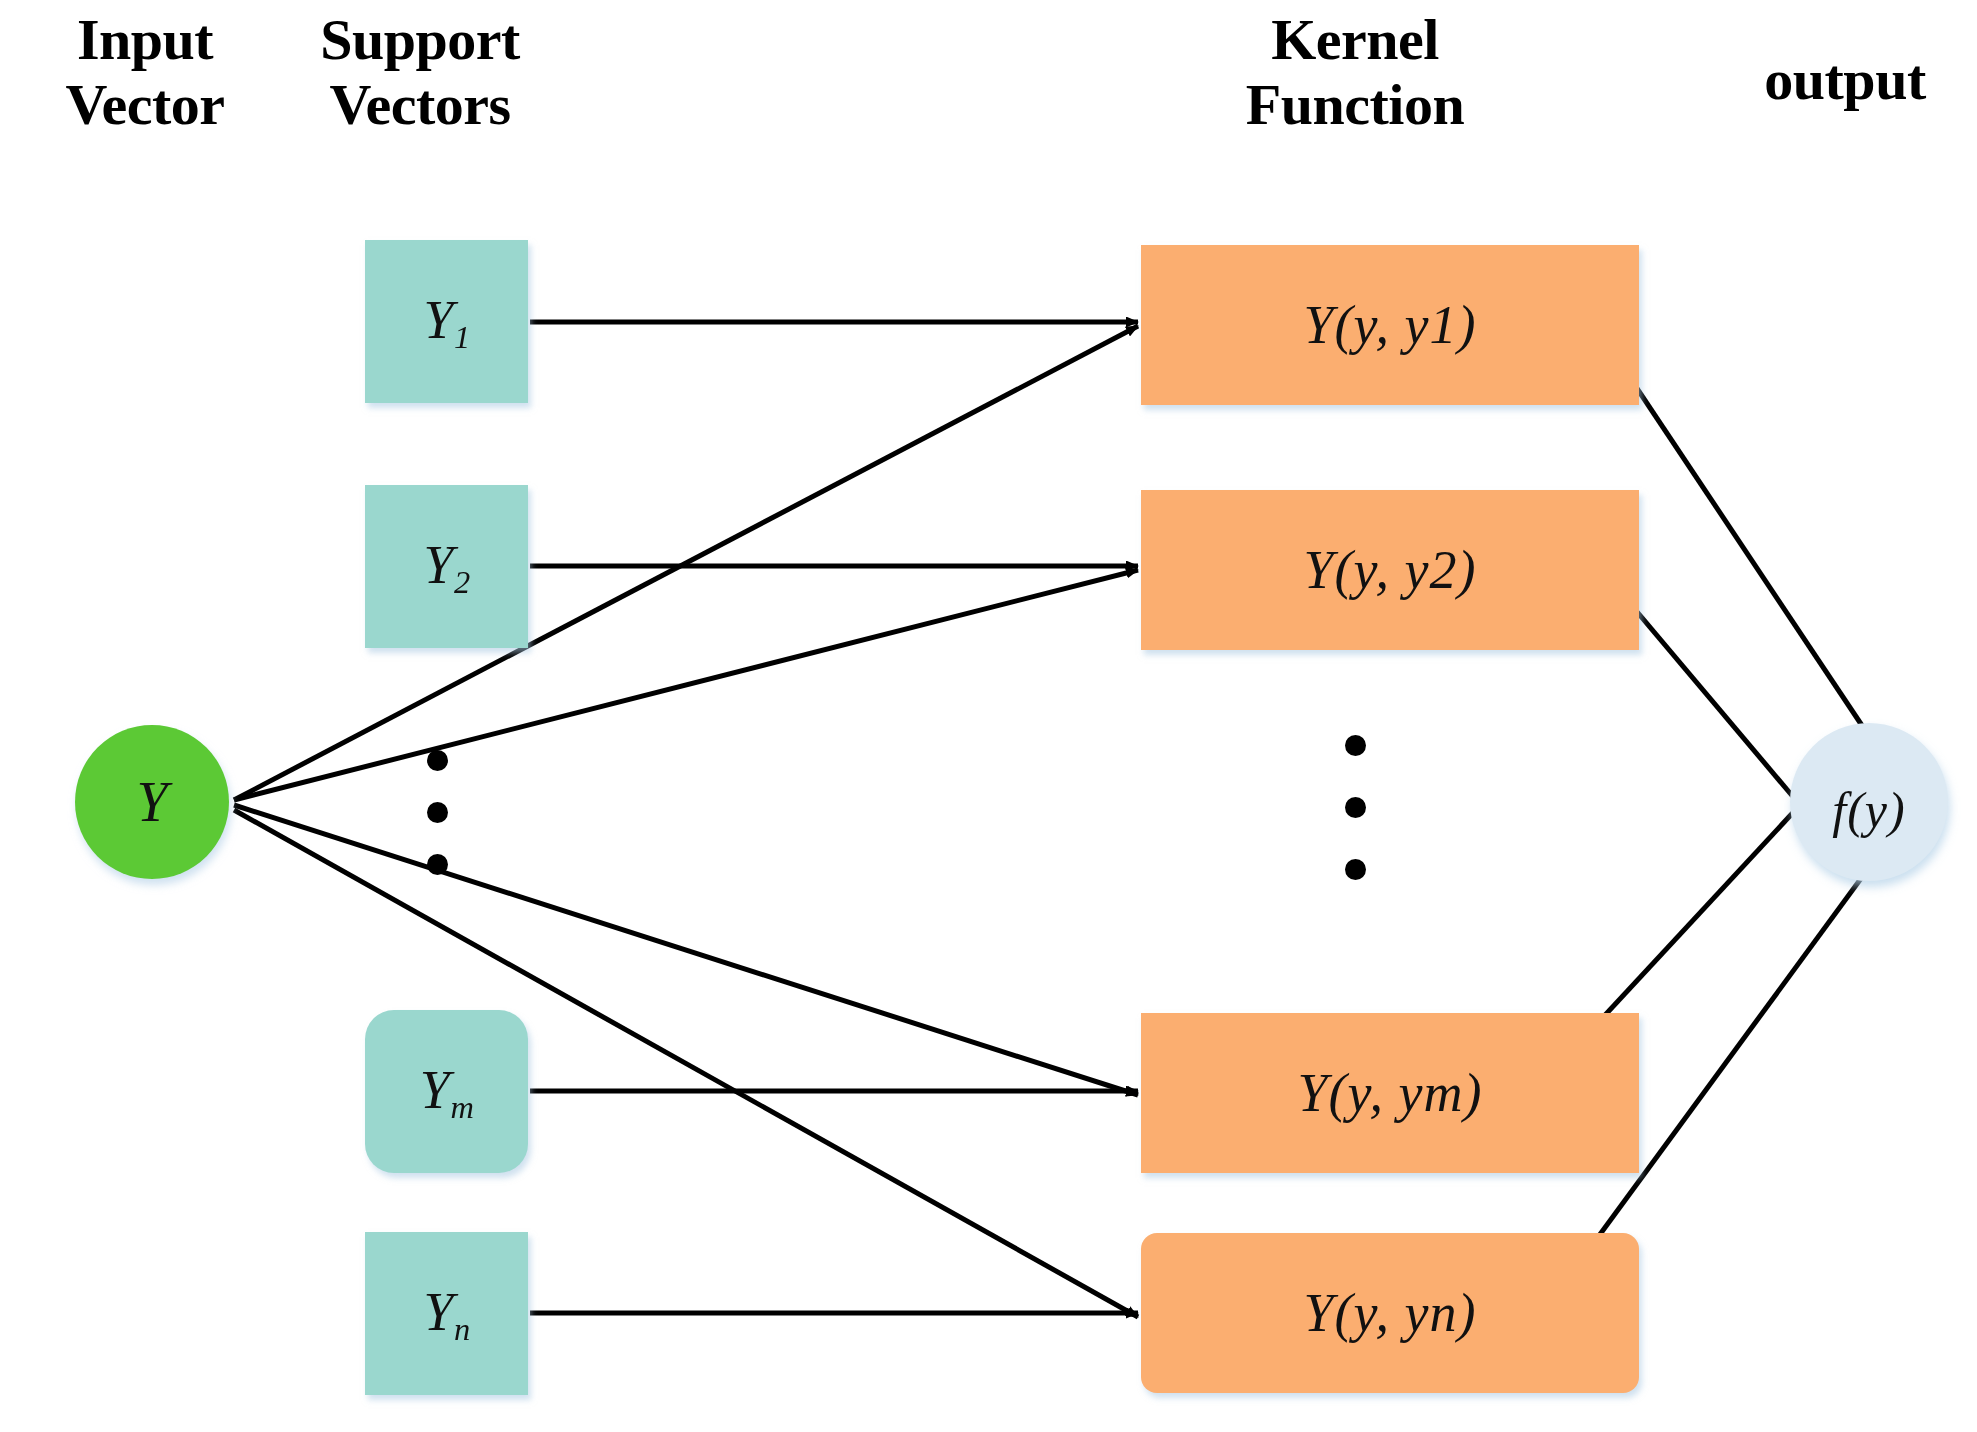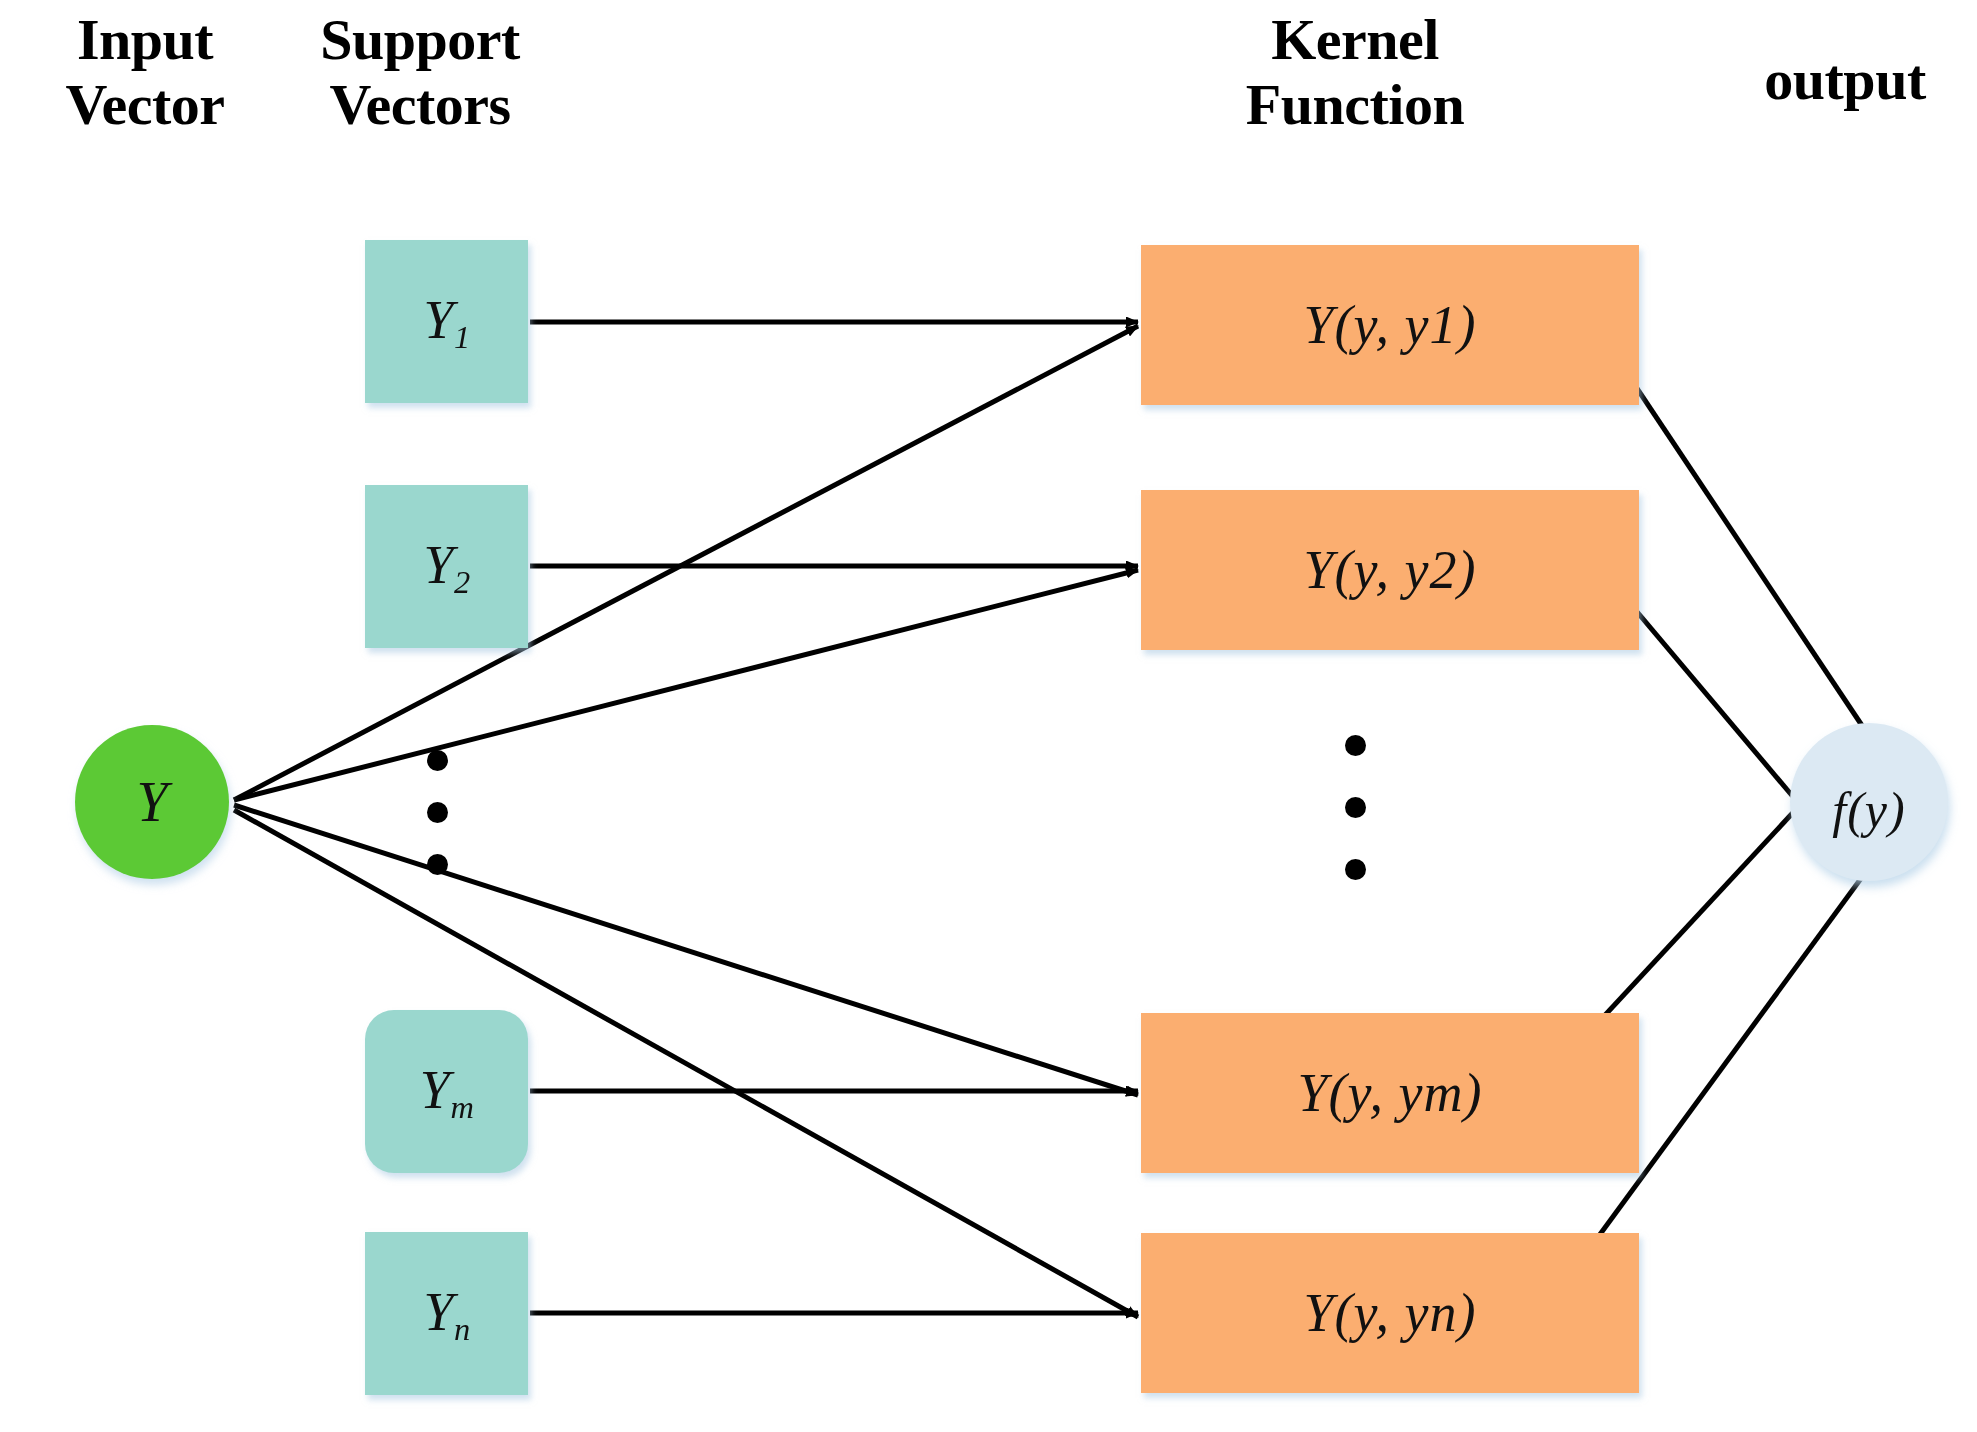--- a/index.html
+++ b/index.html
@@ -206,21 +206,21 @@
   </div>
 
   <div class="k-box" style="top:490px;">
     <span class="k-label">Y(y, y2)</span>
   </div>
 
   <div class="k-box" style="top:1013px;">
     <span class="k-label">Y(y, ym)</span>
   </div>
 
-  <div class="k-box" style="top:1233px;">
+  <div class="k-box" style="top:1233px;border-radius:16px;">
     <span class="k-label">Y(y, yn)</span>
   </div>
 
   <div class="node-circle" id="input-node">
     <span class="node-label">Y</span>
   </div>
 
   <div class="node-circle" id="output-node">
     <span class="node-label">f(y)</span>
   </div>

